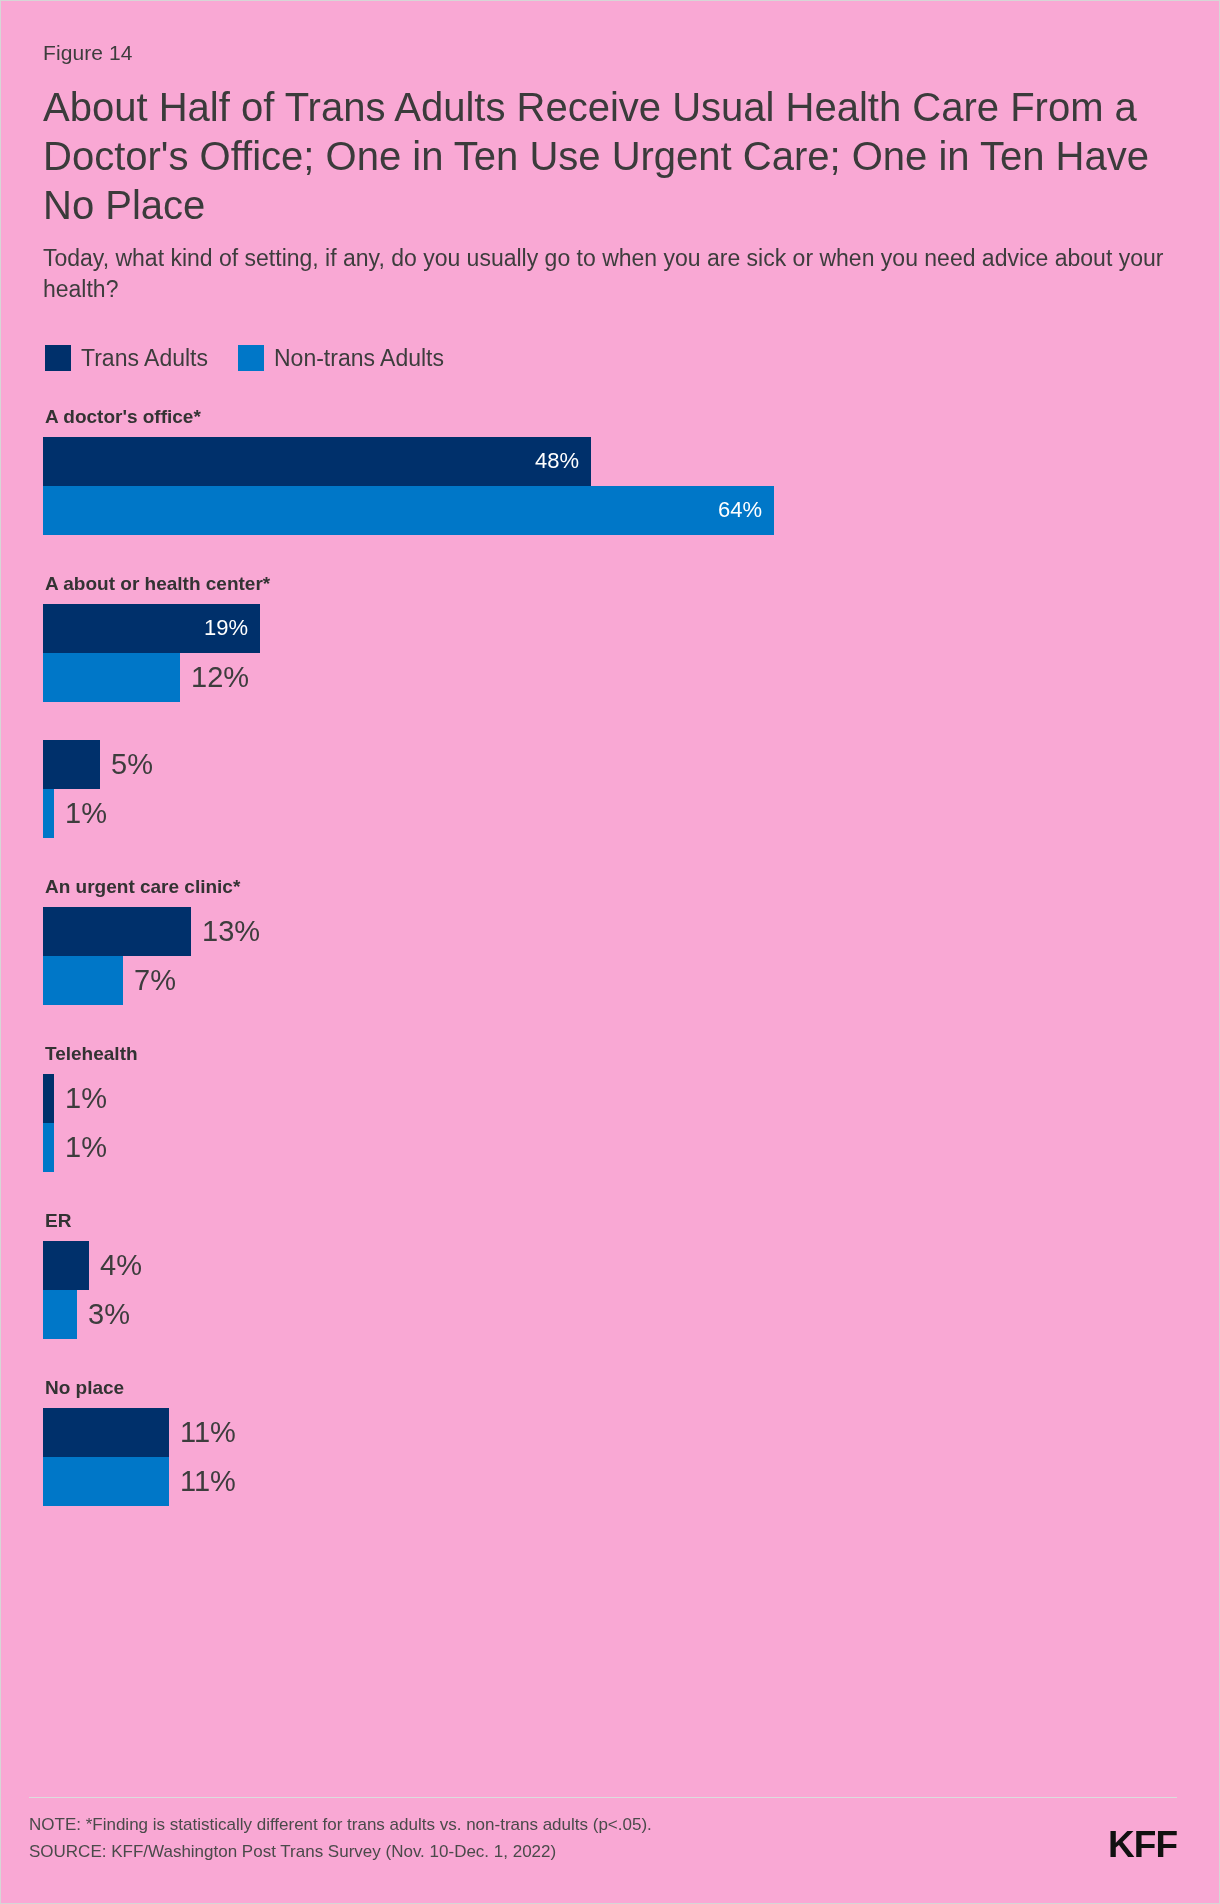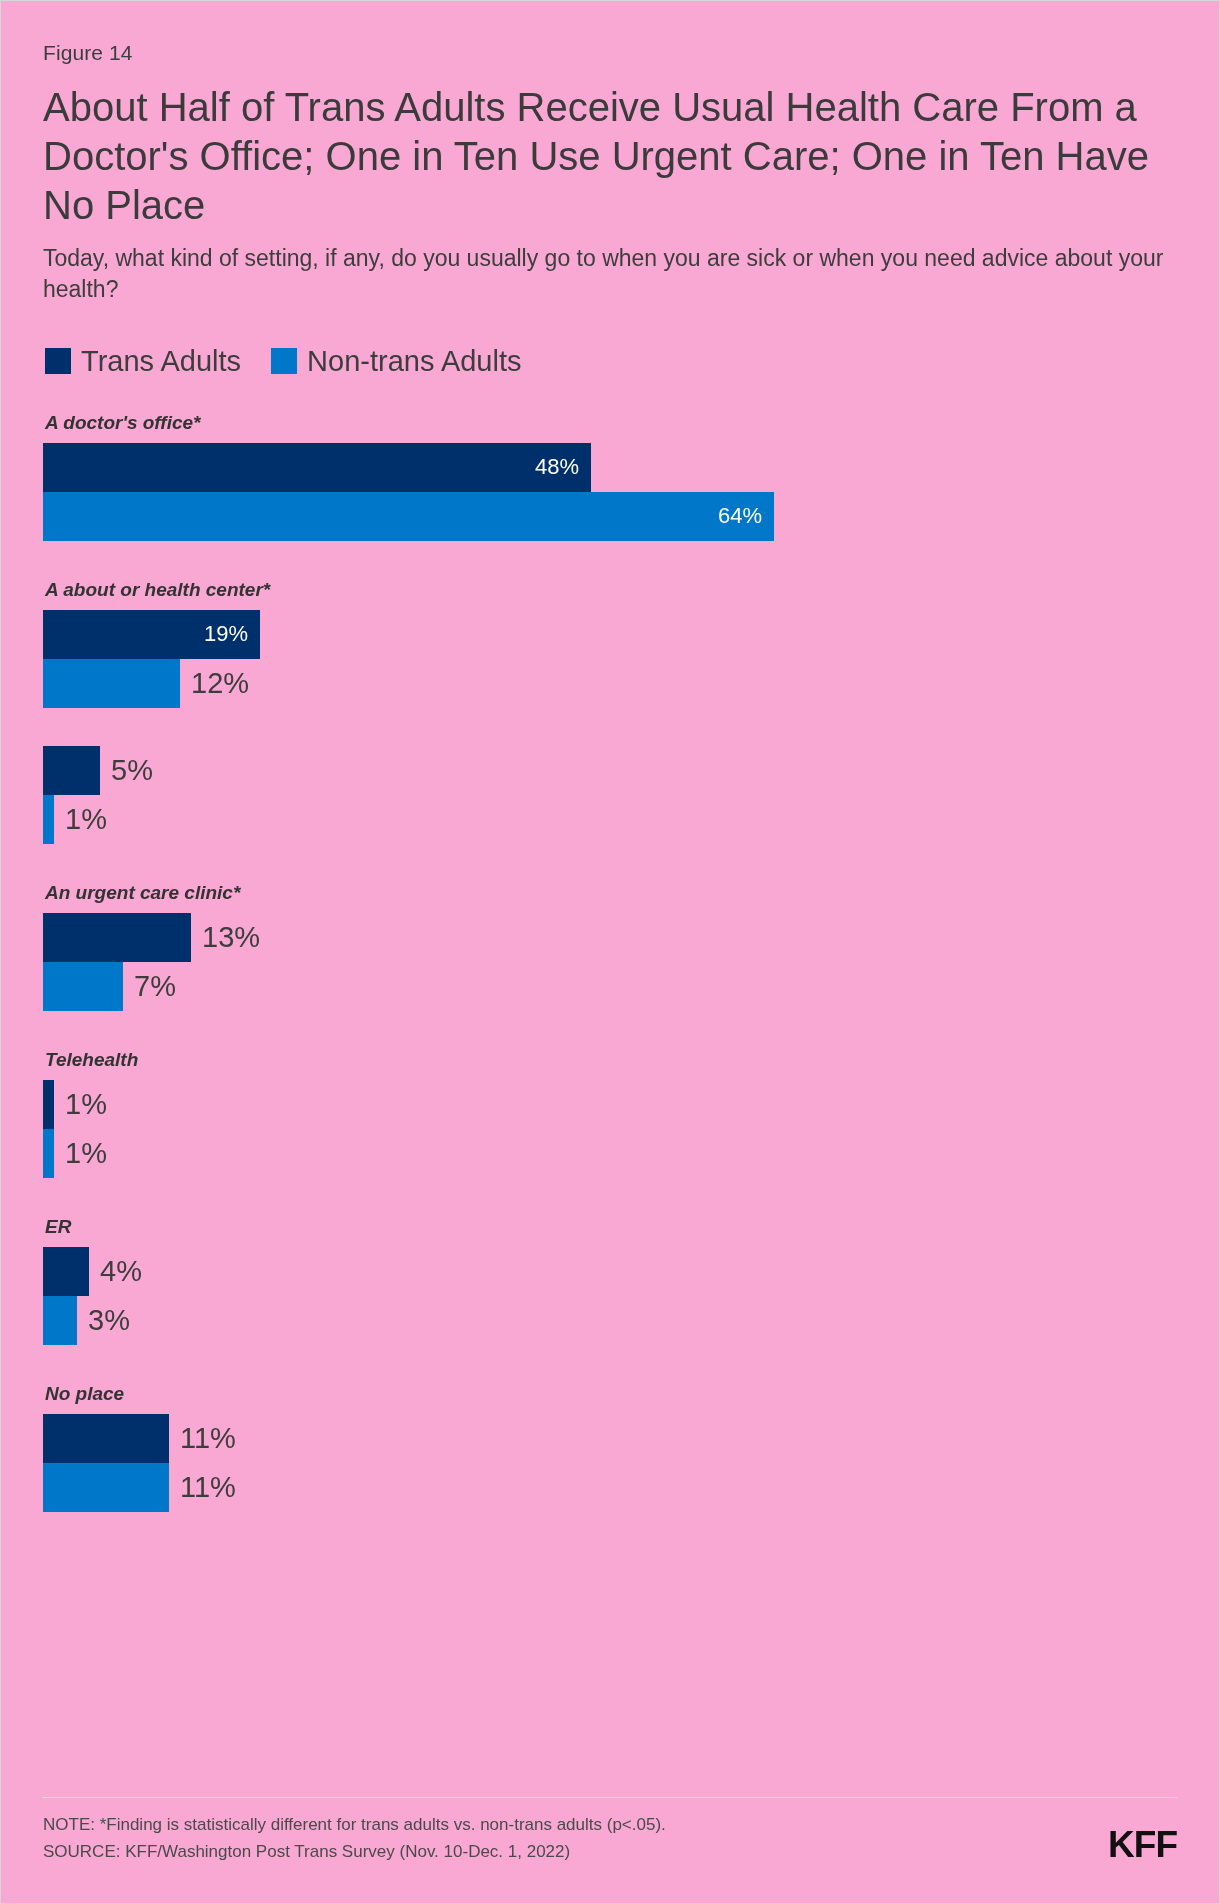--- a/index.html
+++ b/index.html
@@ -54,38 +54,37 @@
     display: flex;
     align-items: center;
     gap: 10px;
   }
   .legend-swatch {
     width: 26px;
     height: 26px;
     flex: 0 0 auto;
   }
   .legend-label {
-    font-size: 29px;
+    font-size: 23px;
     color: #3d3d3d;
   }
   .bar-groups {
     position: relative;
   }
   .bar-group {
     margin-bottom: 38px;
   }
   .bar-group:last-child {
     margin-bottom: 0;
   }
   .group-label {
     font-size: 19px;
     font-weight: bold;
     color: #333333;
     margin: 0 0 9px 2px;
-    font-style: italic;
   }
   .bar-row {
     position: relative;
     height: 49px;
     display: flex;
     align-items: stretch;
   }
   .bar {
     height: 49px;
     flex: 0 0 auto;
@@ -103,21 +102,21 @@
   .bar-value-outside {
     font-size: 29px;
     color: #3d3d3d;
     white-space: nowrap;
     display: flex;
     align-items: center;
     padding-left: 11px;
   }
   .footer {
     position: absolute;
-    left: 42px;
+    left: 28px;
     right: 42px;
     bottom: 38px;
     border-top: 1px solid #dcdcdc;
     padding-top: 14px;
     display: flex;
     align-items: flex-end;
     justify-content: space-between;
   }
   .footer-notes {
     font-size: 17px;

